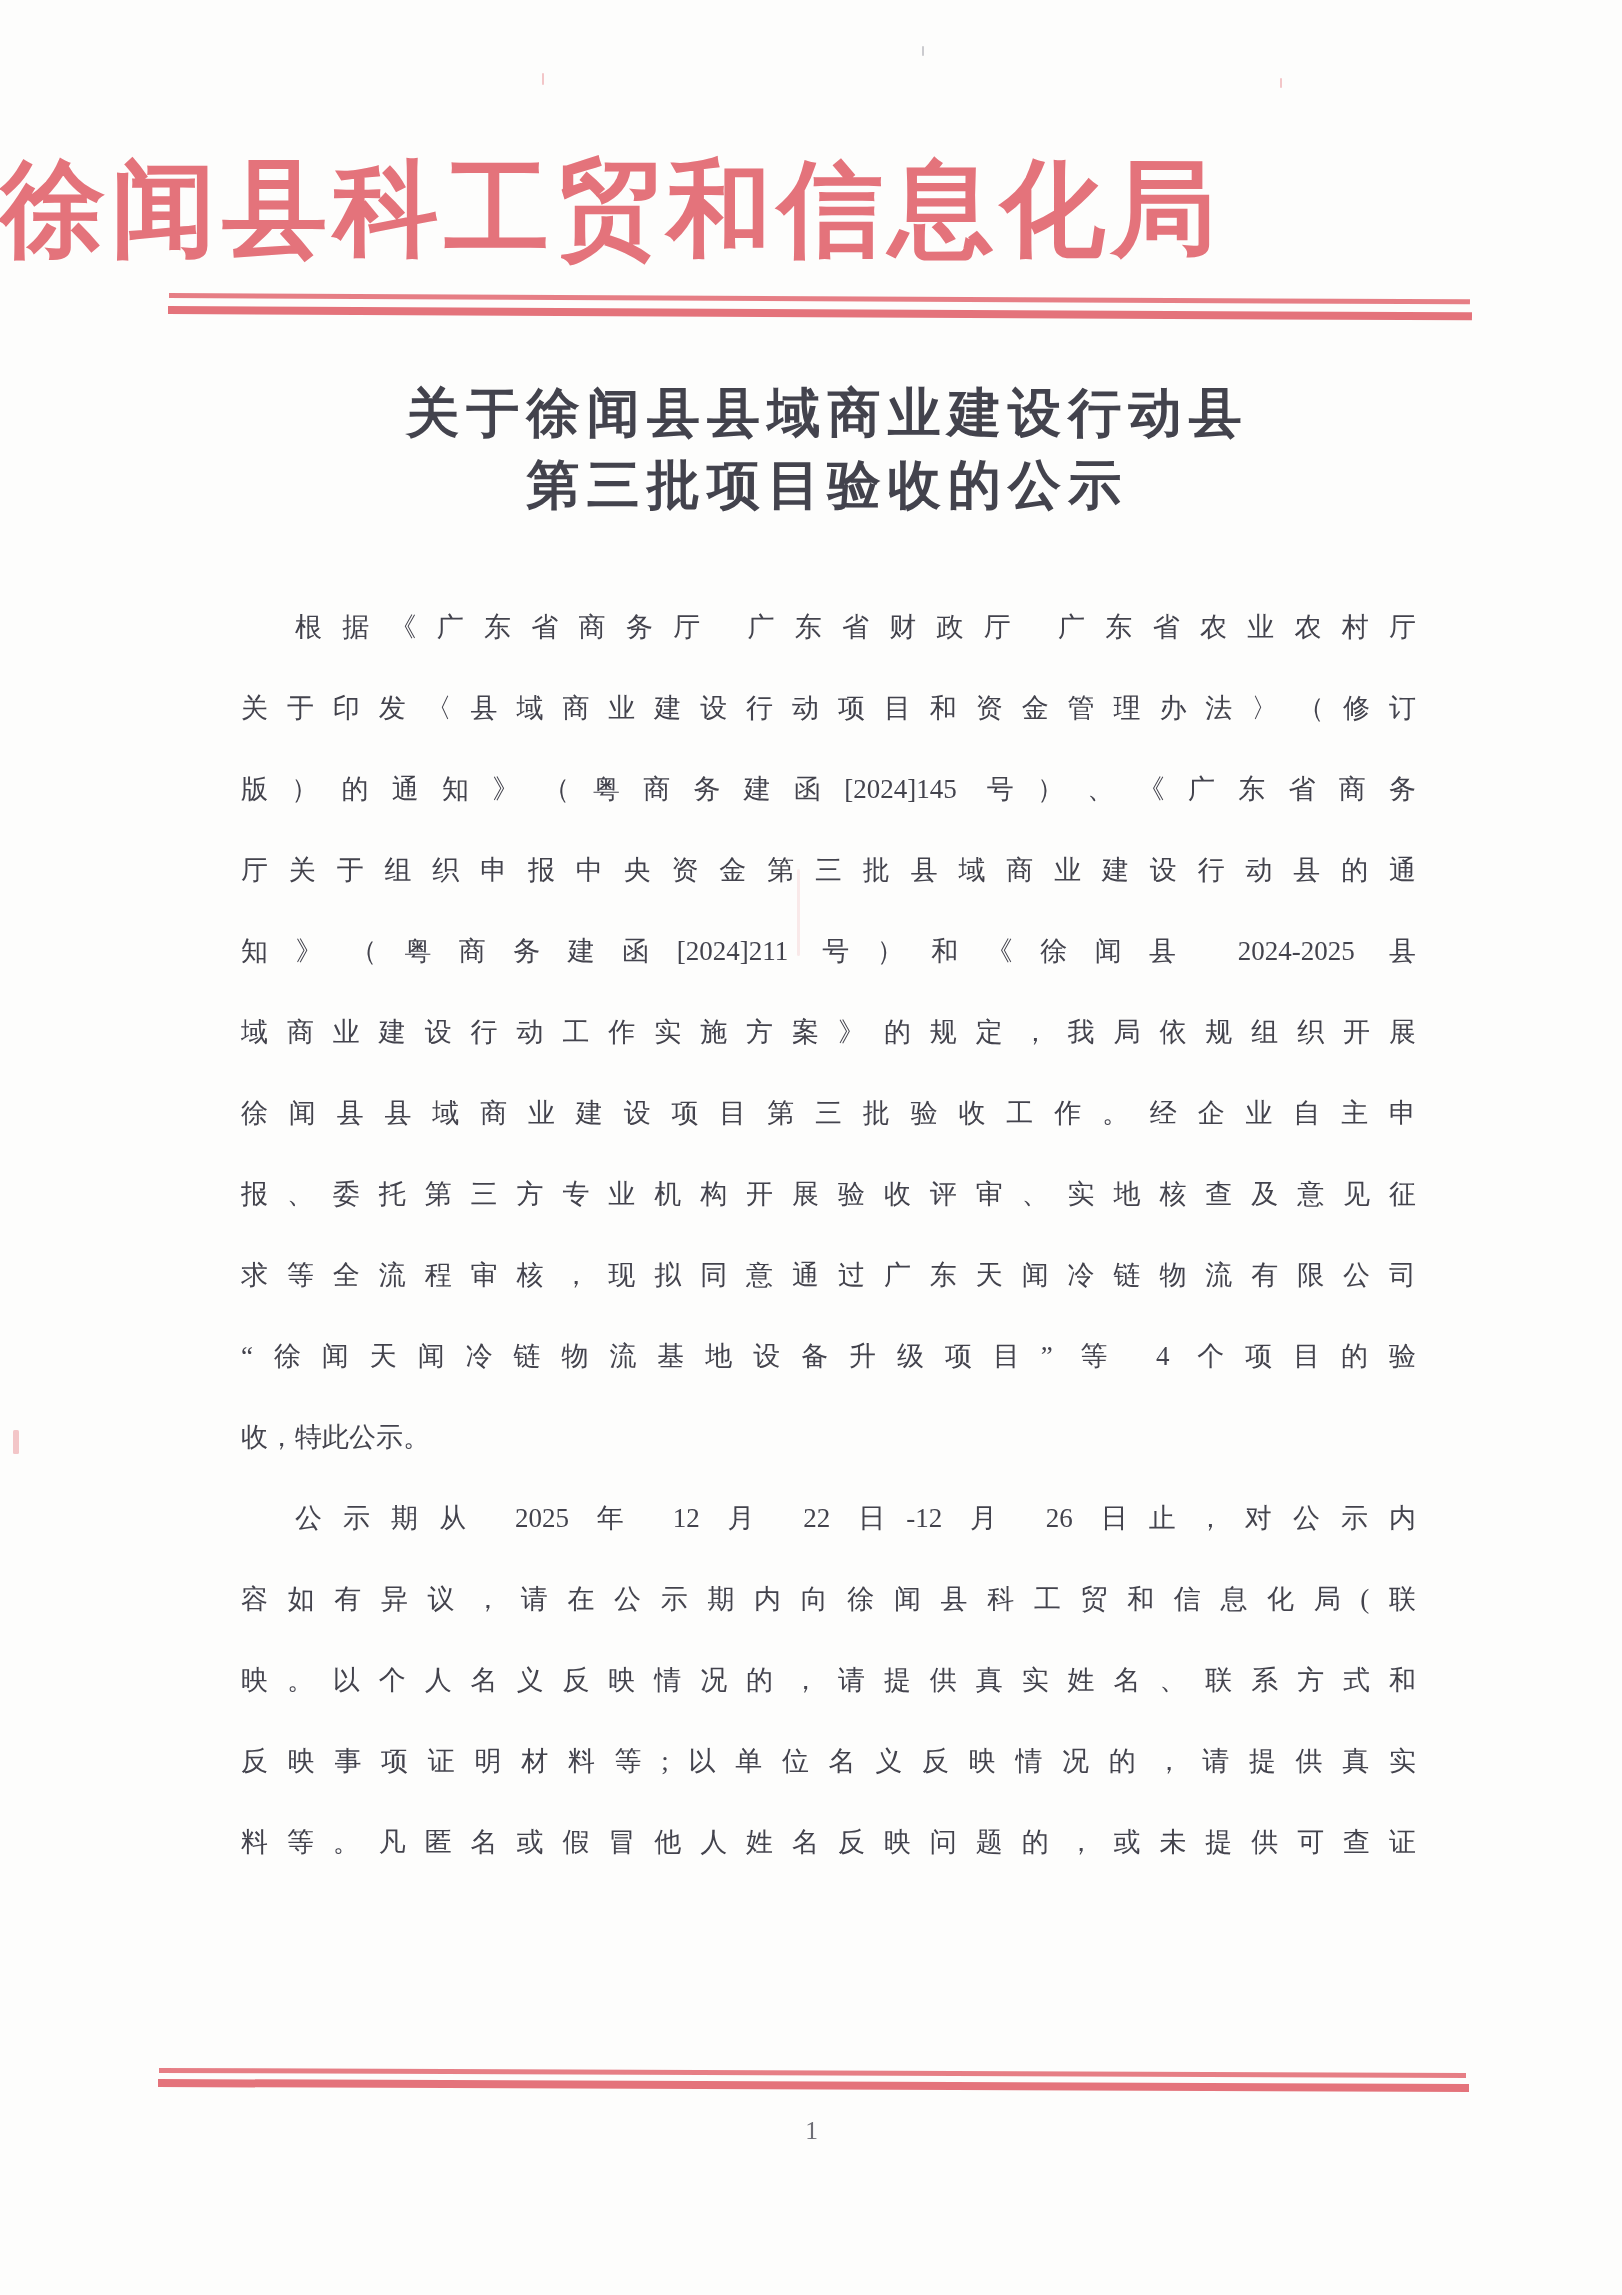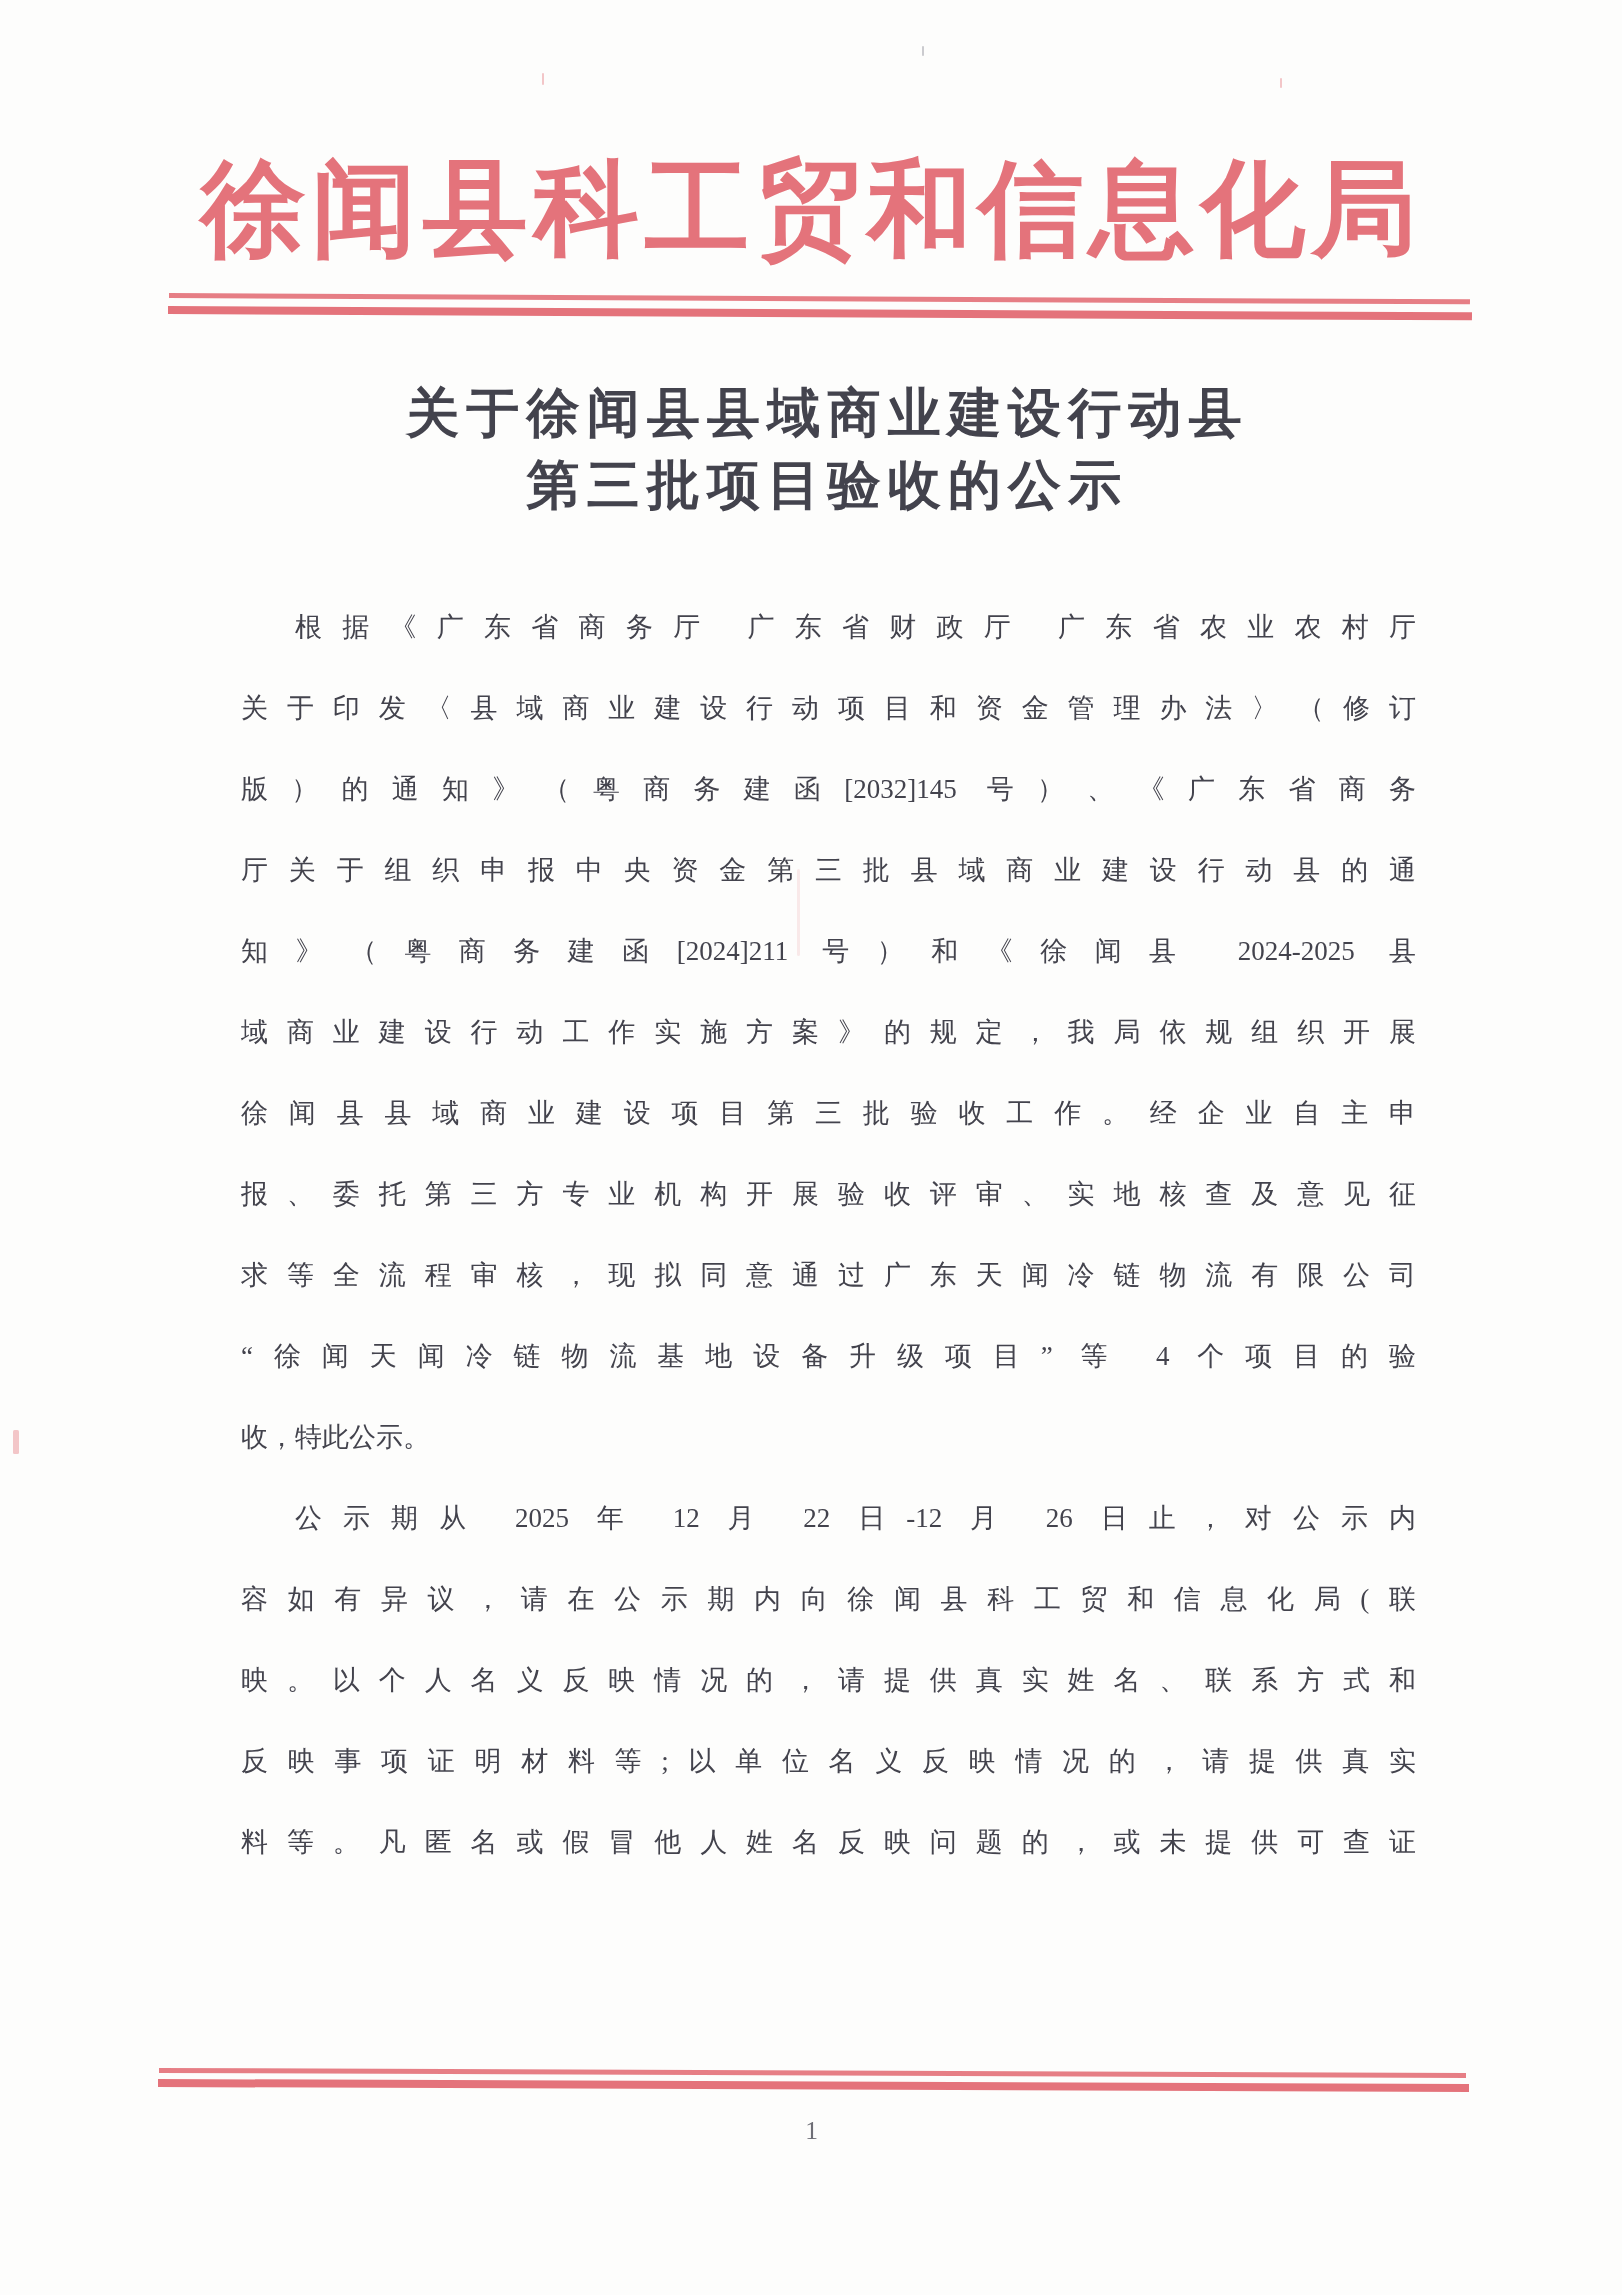--- a/index.html
+++ b/index.html
@@ -15,21 +15,21 @@
     overflow: hidden;
     font-family: "Liberation Serif", "DejaVu Serif", serif;
   }
 
   
   .agency-name {
     position: absolute;
     top: 152px;
     left: 0;
     width: 100%;
-    text-align: center;
+    text-align: left;
     font-size: 105px;
     line-height: 1.1;
     font-weight: 700;
     letter-spacing: 6.1px;
     color: var(--accent-red, #e4737b);
     white-space: nowrap;
   }
   .rule {
     position: absolute;
     background: var(--accent-red, #e4737b);
@@ -110,21 +110,21 @@
   <div class="rule rule-head-thick"></div>
 
   <h1 class="doc-title">
     <div>关于徐闻县县域商业建设行动县</div>
     <div>第三批项目验收的公示</div>
   </h1>
 
   <main class="body-text">
     <div class="line indent">根据《广东省商务厅 广东省财政厅 广东省农业农村厅</div>
     <div class="line">关于印发〈县域商业建设行动项目和资金管理办法〉（修订</div>
-    <div class="line">版）的通知》（粤商务建函[2032]145 号）、《广东省商务</div>
+    <div class="line">版）的通知》（粤商务建函[2024]145 号）、《广东省商务</div>
     <div class="line">厅关于组织申报中央资金第三批县域商业建设行动县的通</div>
     <div class="line">知》（粤商务建函[2024]211 号）和《徐闻县 2024-2025 县</div>
     <div class="line">域商业建设行动工作实施方案》的规定，我局依规组织开展</div>
     <div class="line">徐闻县县域商业建设项目第三批验收工作。经企业自主申</div>
     <div class="line">报、委托第三方专业机构开展验收评审、实地核查及意见征</div>
     <div class="line">求等全流程审核，现拟同意通过广东天闻冷链物流有限公司</div>
     <div class="line">“徐闻天闻冷链物流基地设备升级项目” 等 4 个项目的验</div>
     <div class="line short">收，特此公示。</div>
     <div class="line indent">公示期从 2025 年 12 月 22 日-12 月 26 日止，对公示内</div>
     <div class="line">容如有异议，请在公示期内向徐闻县科工贸和信息化局(联</div>

